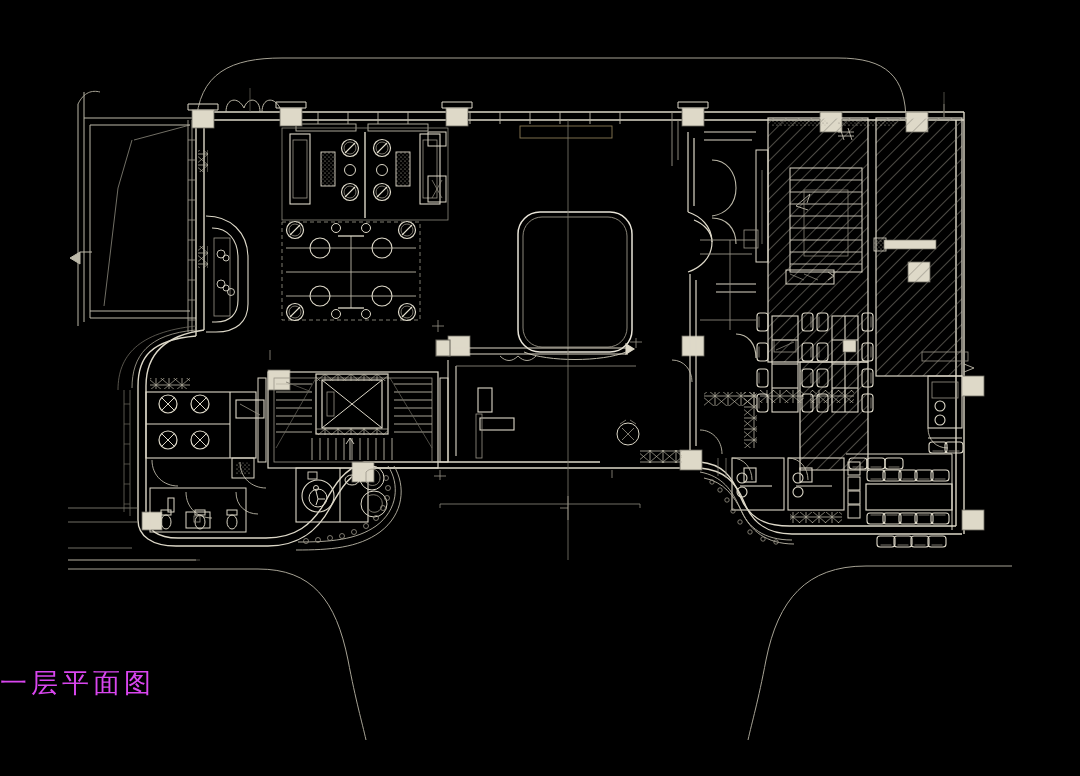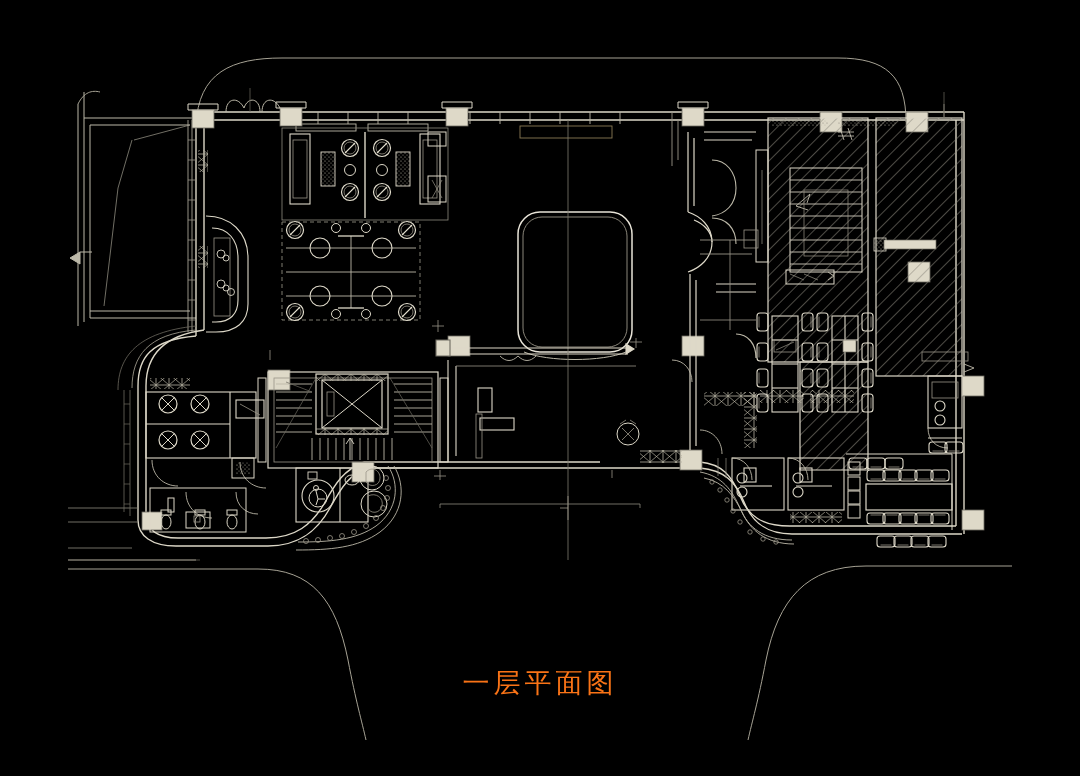--- a/index.html
+++ b/index.html
@@ -1,22 +1,22 @@
 <!DOCTYPE html>
 <html><head>
 <meta charset="utf-8">
 <title>一层平面图</title>
 <style>
   html,body{margin:0;padding:0;background:#000;}
   body{width:1080px;height:776px;overflow:hidden;
        font-family:"DejaVu Sans","Liberation Sans",sans-serif;}
   #root{position:relative;width:1080px;height:776px;background:#000000;}
   #plan{position:absolute;left:0;top:0;width:1080px;height:776px;}
-  #caption{position:absolute;left:0;top:668px;width:1080px;text-align:center;
-           color:#f97316;font-size:27px;letter-spacing:4px;line-height:1.1;
+  #caption{position:absolute;left:0;top:668px;width:1080px;
+           color:#d946ef;font-size:27px;letter-spacing:4px;line-height:1.1;
            font-family:"DejaVu Sans","Liberation Sans",sans-serif;}
 </style>
 </head>
 <body>
 
 <div id="root">
 
   <svg id="plan" viewBox="0 0 1080 776">
     <defs>
       <pattern id="diagHatch" width="9" height="9" patternUnits="userSpaceOnUse" patternTransform="rotate(45)">

